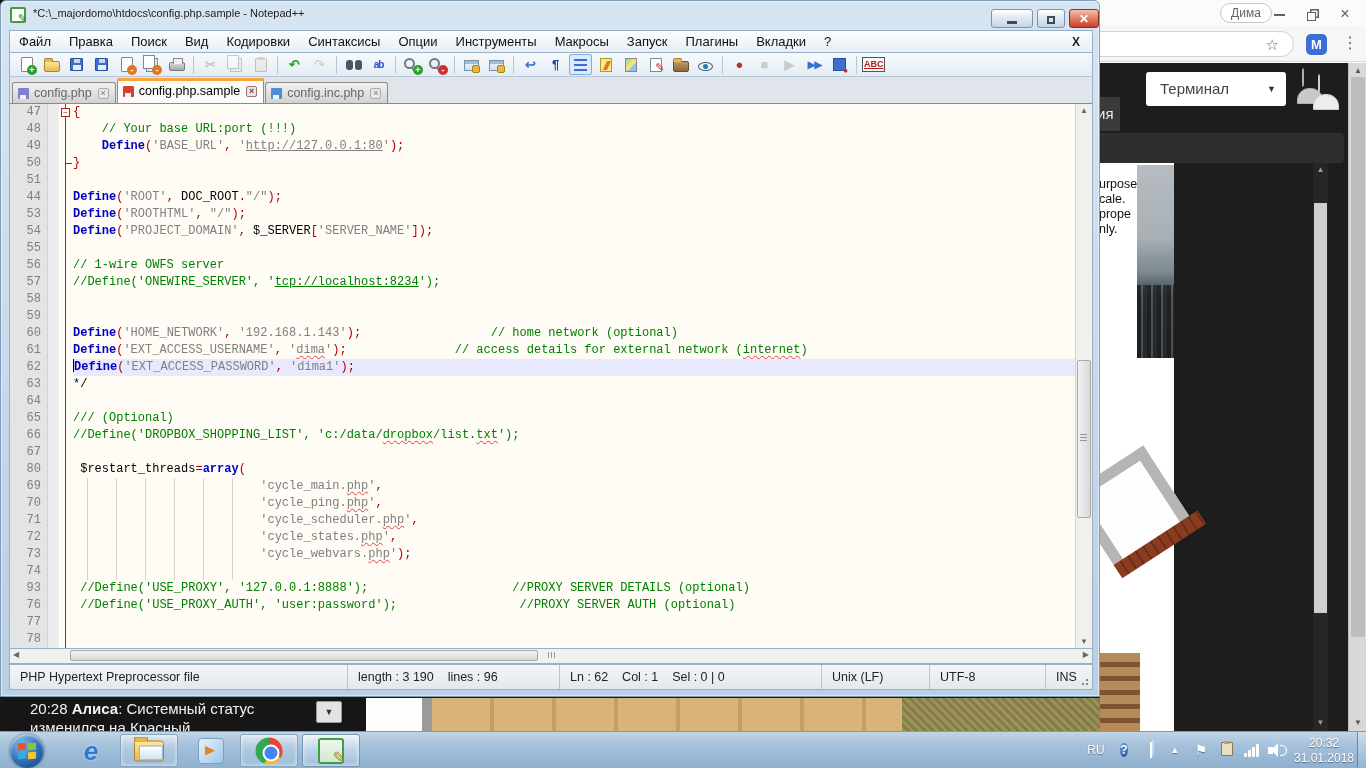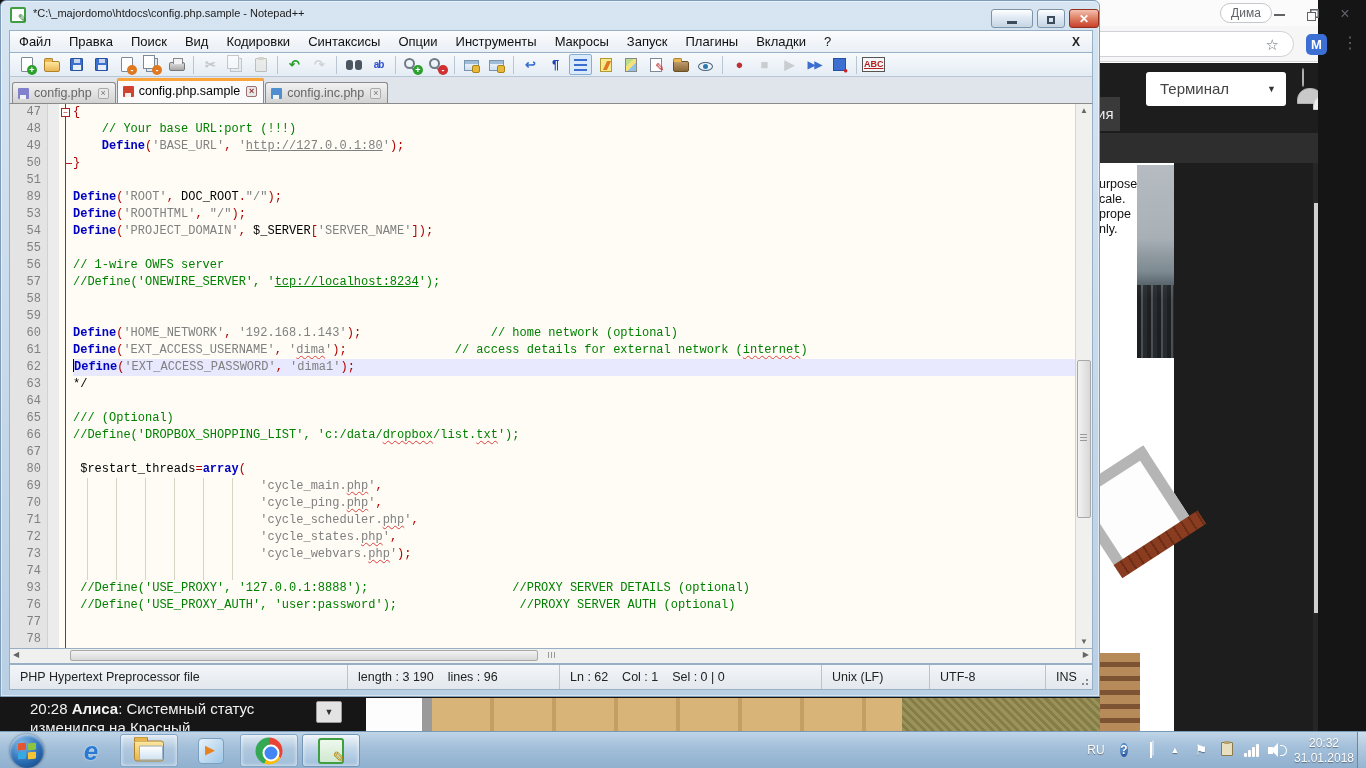--- a/index.html
+++ b/index.html
@@ -1,21 +1,21 @@
 <!DOCTYPE html>
 <html><head>
 <meta charset="utf-8">
 <style>
   * { margin:0; padding:0; box-sizing:border-box; }
   html,body { width:1366px; height:768px; overflow:hidden; }
   body { font-family:"Liberation Sans", sans-serif; background:#0e0e0e; }
   .screen { position:absolute; left:0; top:0; width:1366px; height:768px; overflow:hidden; background:#151515; }
 
   
-  .chrome { position:absolute; left:1094px; top:0; width:224px; height:731px; background:#fff; z-index:1; }
+  .chrome { position:absolute; left:1094px; top:0; width:272px; height:731px; background:#fff; z-index:1; }
   .chrome-titlerow { position:absolute; left:0; top:0; width:100%; height:26px; background:#fbfbfb; }
   .chrome-profile { position:absolute; left:126px; top:3px; width:52px; height:20px; border:1px solid #c4c8cc; border-radius:11px;
      font-size:12px; color:#5f6368; text-align:center; line-height:18px; background:#fff; }
   .cwc { position:absolute; top:5px; width:30px; height:18px; color:#5f6368; text-align:center; }
   .cwc .bar { display:inline-block; width:11px; height:2px; background:#5f6368; margin-bottom:3px; }
   .cwc .sq { display:inline-block; width:9px; height:9px; border:1.5px solid #5f6368; position:relative; top:2px; background:#fbfbfb; box-shadow:3px -3px 0 -1.5px #fbfbfb, 3px -3px 0 0 #5f6368; }
   .chrome-addr { position:absolute; left:0; top:26px; width:100%; height:36px; background:#f6f6f6; border-bottom:1px solid #d8d8d8; }
   .omnibox { position:absolute; left:-10px; top:5px; width:210px; height:26px; background:#fff; border:1px solid #cfd3d7; border-radius:13px; }
   .star { position:absolute; right:14px; top:4px; font-size:15px; color:#6a6f74; }
   .ext-m { position:absolute; left:212px; top:8px; width:21px; height:21px; background:#3b6fd4; border-radius:5px; color:#fff; font-weight:bold; font-size:13px; text-align:center; line-height:21px; }
@@ -415,21 +415,21 @@
           <span class="tx">×</span>
         </div>
       </div>
     <div class="editor">
       <div class="gutter" id="gutter">
           <div>47</div>
           <div>48</div>
           <div>49</div>
           <div>50</div>
           <div>51</div>
-          <div>89</div>
+          <div>44</div>
           <div>53</div>
           <div>54</div>
           <div>55</div>
           <div>56</div>
           <div>57</div>
           <div>58</div>
           <div>59</div>
           <div>60</div>
           <div>61</div>
           <div>62</div>

